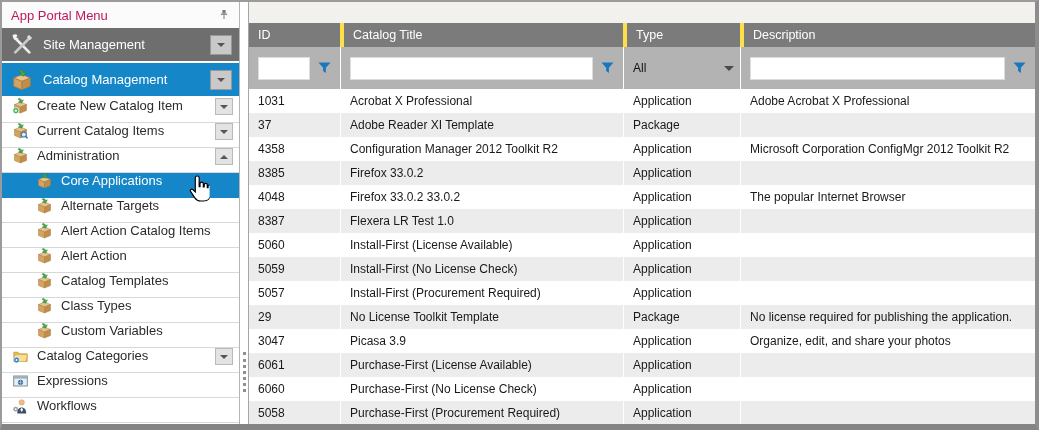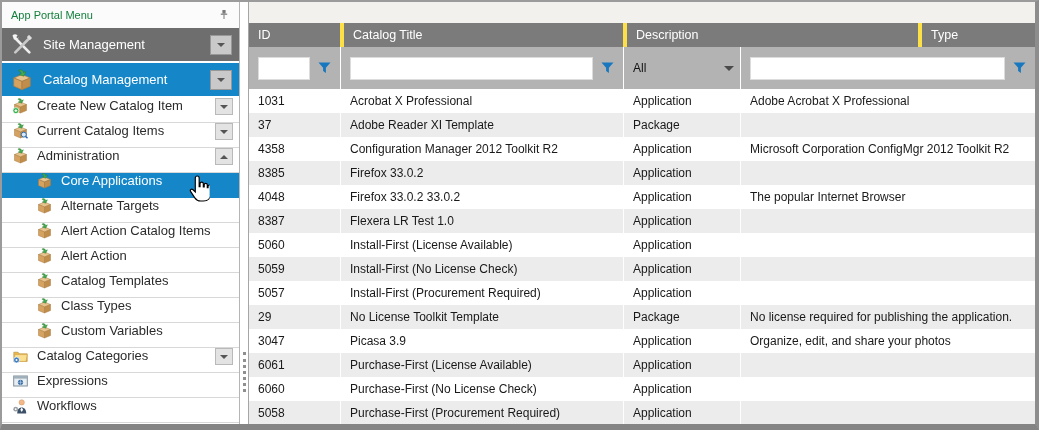--- a/index.html
+++ b/index.html
@@ -6,21 +6,21 @@
   html,body { width:1044px; height:431px; background:#fff; font-family:"Liberation Sans", sans-serif; }
   .frame {
     position:absolute; top:0; left:0; width:1039px; height:430px;
     border-top:2px solid #9b9b9b; border-left:2px solid #9b9b9b;
     border-right:4px solid #8d8d8d; border-bottom:6px solid #848484;
     background:#fff; display:flex; overflow:hidden;
   }
   
   .sidebar { width:238px; flex:none; background:#fff; border-right:1px solid #b5b5b5; overflow:hidden; }
   .titlebar { height:26px; display:flex; align-items:center; padding:0 9px; background:#fbfbfb; }
-  .titlebar .tlabel { flex:1; font-size:11px; color:#15803d; }
+  .titlebar .tlabel { flex:1; font-size:13px; color:#be185d; }
   .ghdr { height:33px; display:flex; align-items:center; padding:0 7px 0 8px; margin-bottom:2px; }
   .ghdr.gray { background:#6e6e6e; }
   .ghdr.blue { background:#1587c9; }
   .ghdr .gicon { width:24px; height:22px; margin-right:9px; flex:none; }
   .ghdr .glbl { color:#ffffff; font-size:13px; flex:1; white-space:nowrap; }
   .ddbtn { width:22px; height:20px; background:#c9c9c9; border:1px solid #989898; display:flex; align-items:center; justify-content:center; flex:none; }
   .nav-item { height:25px; border-bottom:1px solid #d8d8d8; display:flex; padding-left:10px; font-size:13px; color:#2b2b2b; background:#fff; }
   .nav-item.sub { padding-left:34px; }
   .nav-item.selected { background:#1587c9; color:#fff; border-bottom-color:#1587c9; }
   .nav-item .ic-slot { width:17px; height:16px; margin-right:8px; flex:none; }
@@ -283,22 +283,22 @@
   <div class="splitter">
     <div class="grip"></div>
   </div>
 
   <div class="content">
     <div class="topstrip"></div>
 
     <div class="ghead">
       <div class="hcell c1">ID</div>
       <div class="hcell c2">Catalog Title</div>
+      <div class="hcell c3">Type</div>
       <div class="hcell c4">Description</div>
-      <div class="hcell c3">Type</div>
     </div>
 
     <div class="frow">
       <div class="fcell c1">
         <input type="text" value="" style="">
         <svg class="funnel" viewBox="0 0 13 12">
             <use href="#sym-funnel"></use>
           </svg>
       </div>
       <div class="fcell c2">

